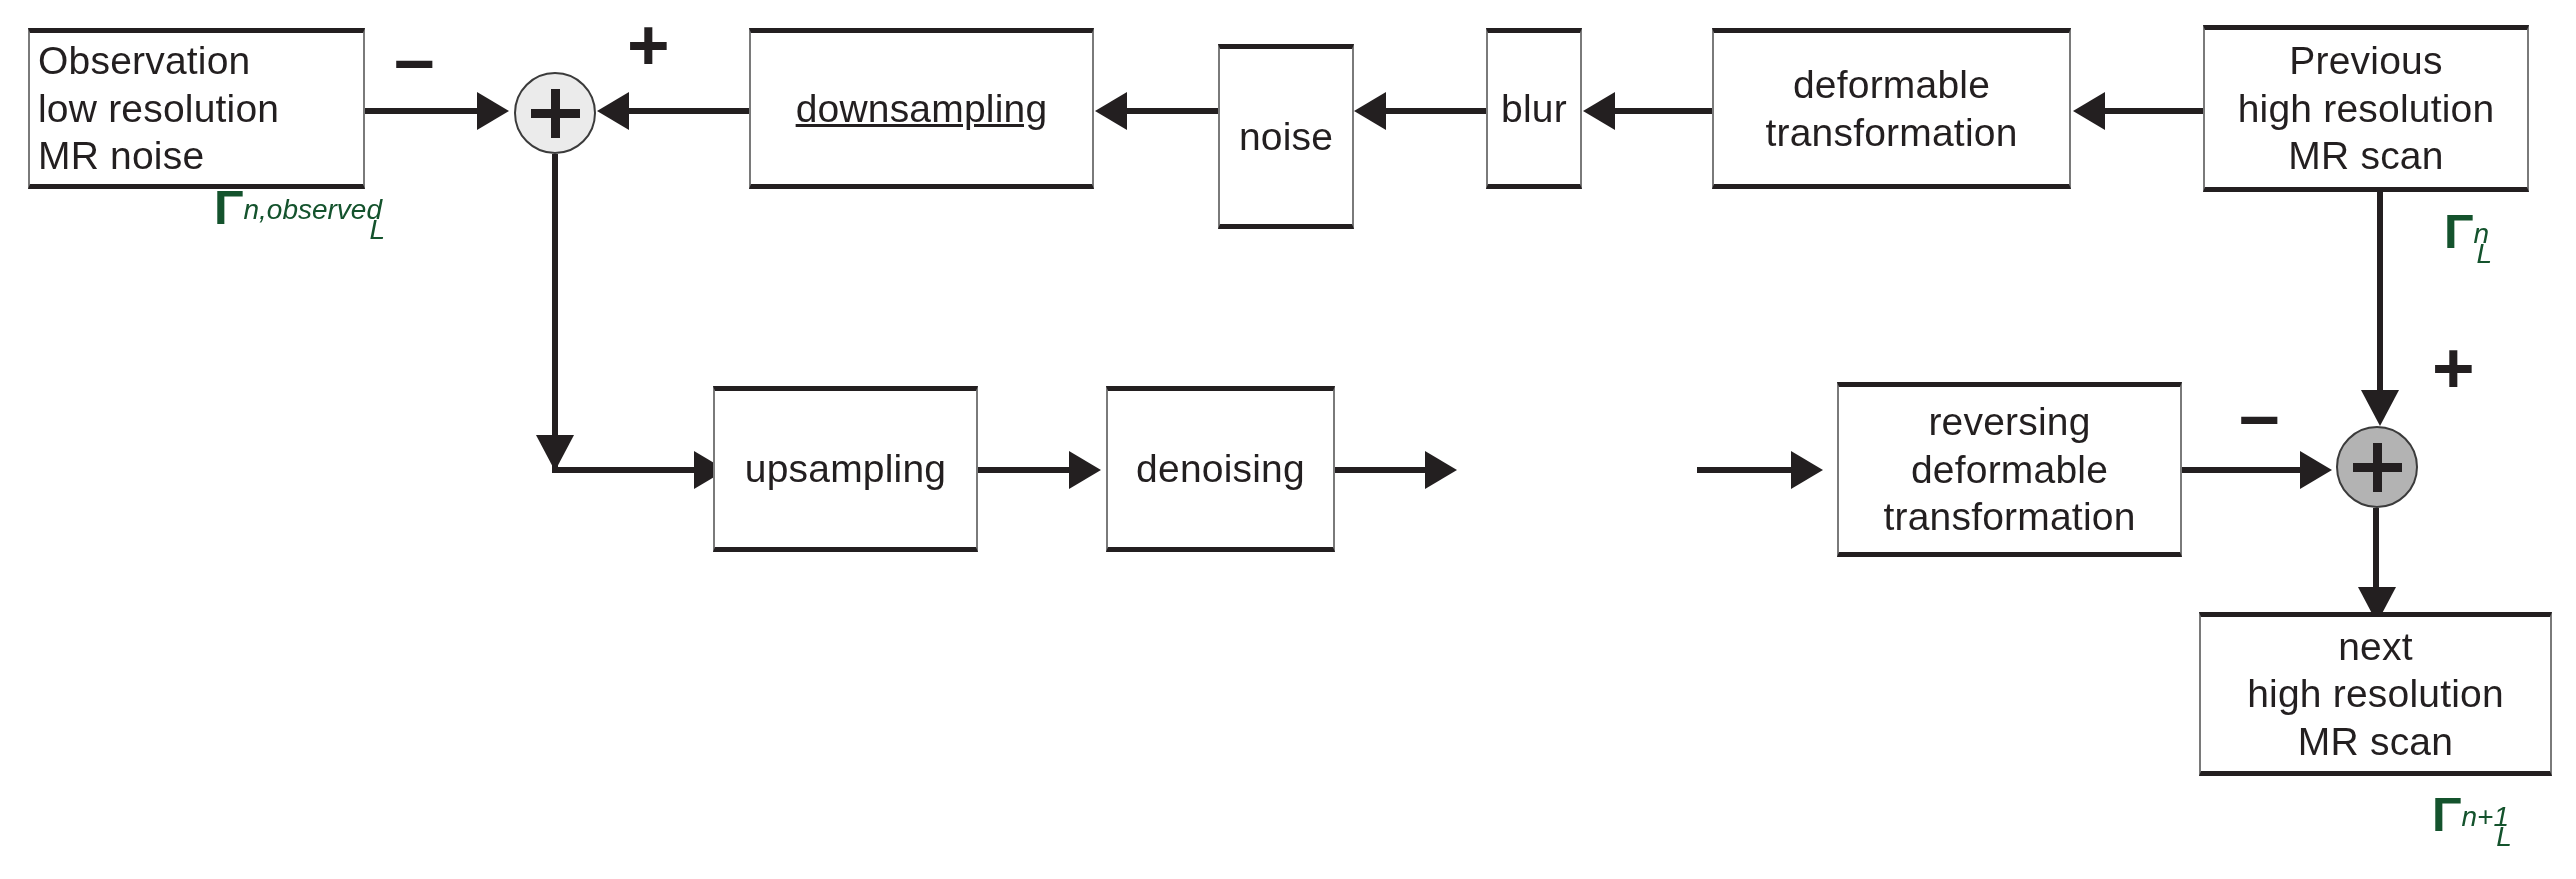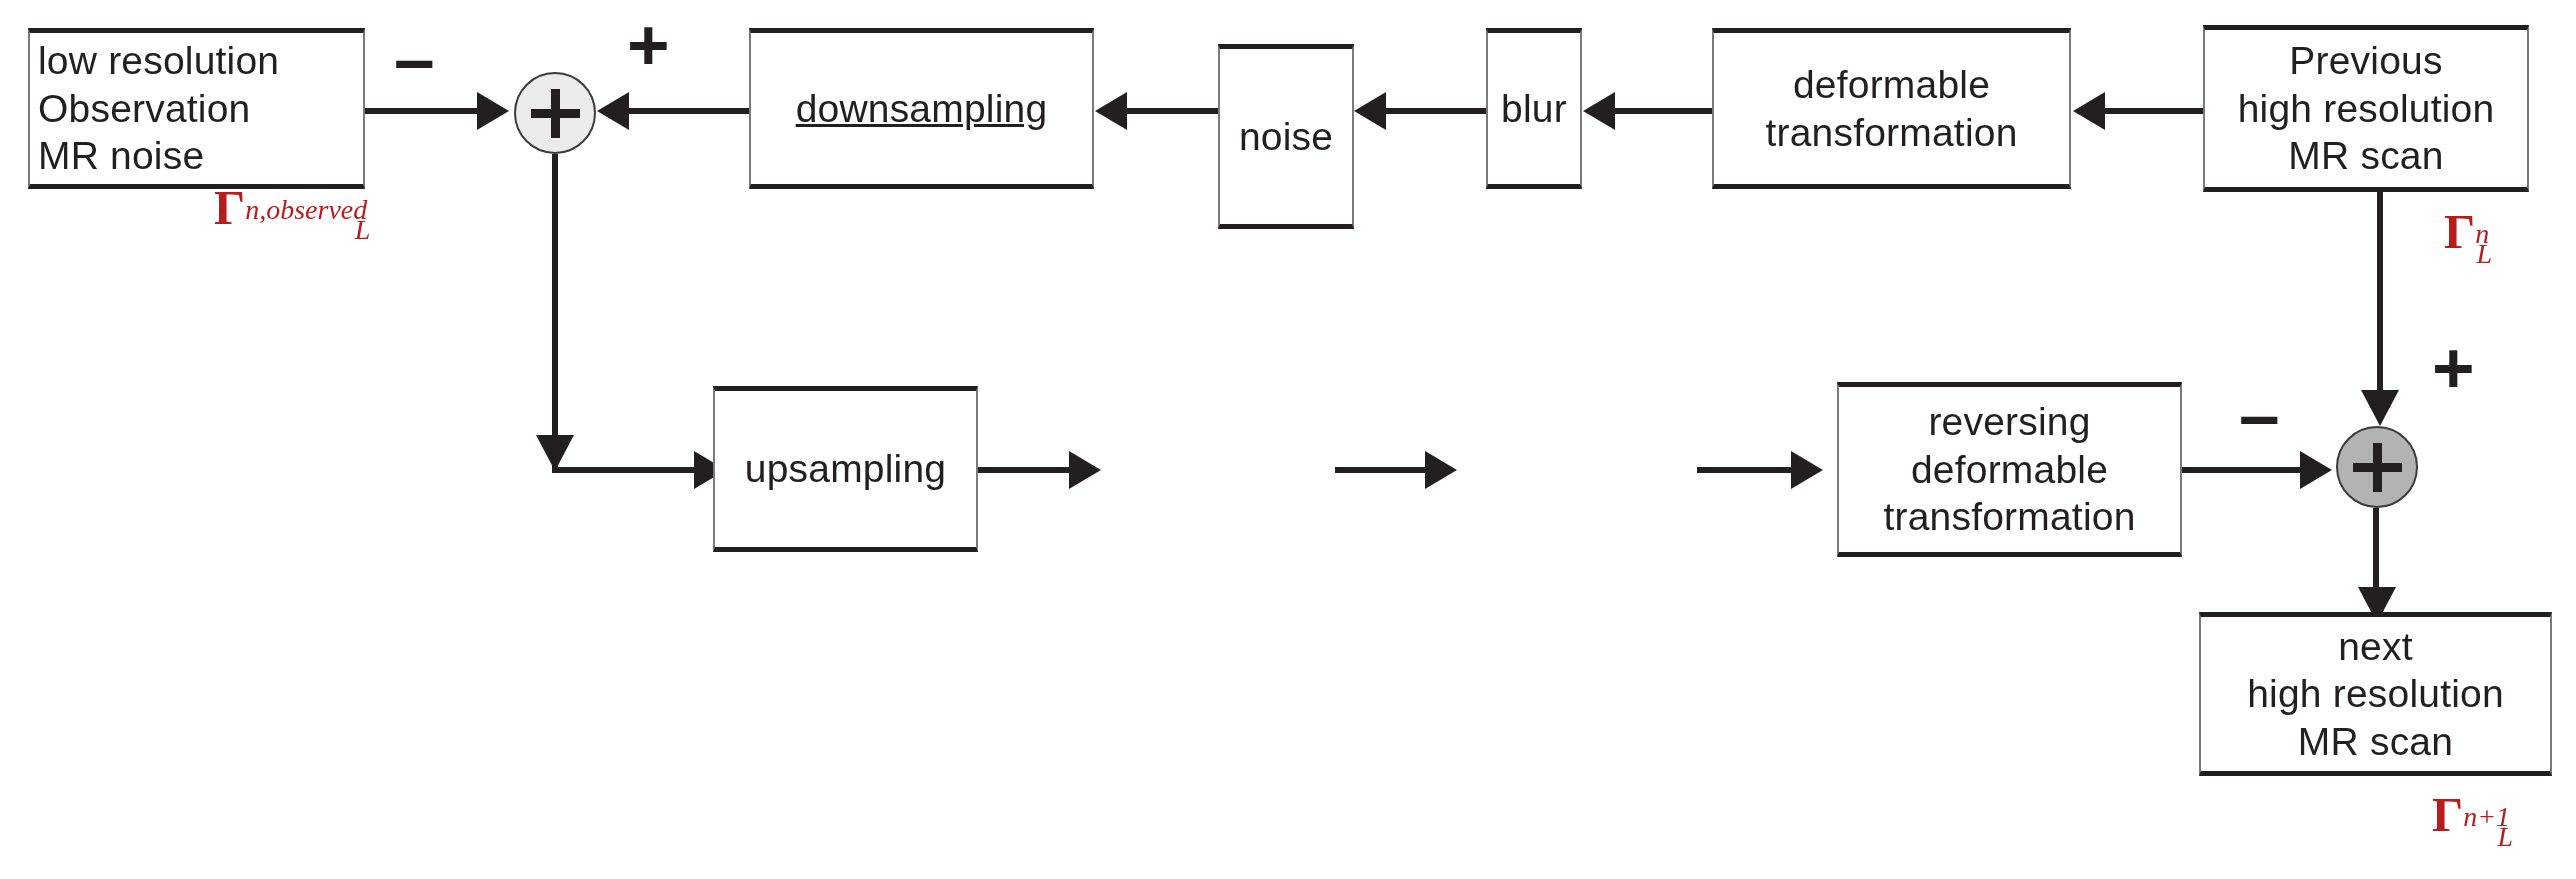--- a/index.html
+++ b/index.html
@@ -67,22 +67,22 @@
     font-weight:700;
     line-height:1;
     font-family:"Liberation Sans", sans-serif;
   }
   .sign.plus{font-size:73px;}
   .sign.minus{font-size:73px;}
 
   
   .gamma{
     position:absolute;
-    font-family:Liberation Serif, serif;
-    color:#b91c1c;
+    font-family:Liberation Sans, sans-serif;
+    color:#14532d;
     white-space:nowrap;
     line-height:1;
   }
   .gamma .g{font-size:49px;font-weight:700;}
   .gamma sup{font-size:28px;font-style:italic;vertical-align:super;font-weight:400;}
   .gamma sub{font-size:28px;font-style:italic;vertical-align:-0.55em;margin-left:-0.45em;font-weight:400;}
 
   
   .hline,.vline{position:absolute;background:#231f20;}
   .hline{height:6.3px;}
@@ -91,22 +91,22 @@
   .arrow.right{border-left:32px solid #231f20;border-top:19px solid transparent;border-bottom:19px solid transparent;}
   .arrow.left{border-right:32px solid #231f20;border-top:19px solid transparent;border-bottom:19px solid transparent;}
   .arrow.down{border-top:36px solid #231f20;border-left:19px solid transparent;border-right:19px solid transparent;}
 </style>
 </head>
 <body>
 
 <div id="stage">
 
   <div class="box left-al" style="left:28px;top:28px;width:337px;height:161px;">
+    <span class="ln">Observation</span>
     <span class="ln">low resolution</span>
-    <span class="ln">Observation</span>
     <span class="ln">MR noise</span>
   </div>
   <div class="gamma" style="left:214px;top:183px;">
     <span class="g">Γ</span><sup>n,observed</sup><sub>L</sub>
   </div>
 
   <div class="hline" style="left:365px;top:108px;width:118px;"></div>
   <div class="arrow right" style="left:477px;top:92px;"></div>
   <div class="sign minus" style="left:394px;top:22px;">–</div>
 
@@ -161,20 +161,23 @@
   <div class="hline" style="left:552px;top:467px;width:150px;"></div>
   <div class="arrow right" style="left:694px;top:451px;"></div>
 
   <div class="box" style="left:713px;top:386px;width:265px;height:166px;">
     <span class="ln">upsampling</span>
   </div>
 
   <div class="hline" style="left:978px;top:467px;width:99px;"></div>
   <div class="arrow right" style="left:1069px;top:451px;"></div>
 
+  <div class="box" style="left:1106px;top:386px;width:229px;height:166px;">
+    <span class="ln">denoising</span>
+  </div>
 
   <div class="hline" style="left:1335px;top:467px;width:99px;"></div>
   <div class="arrow right" style="left:1425px;top:451px;"></div>
 
 
   <div class="hline" style="left:1697px;top:467px;width:102px;"></div>
   <div class="arrow right" style="left:1791px;top:451px;"></div>
 
   <div class="box overflow" style="left:1837px;top:382px;width:345px;height:175px;">
     <span class="ln">reversing</span>

